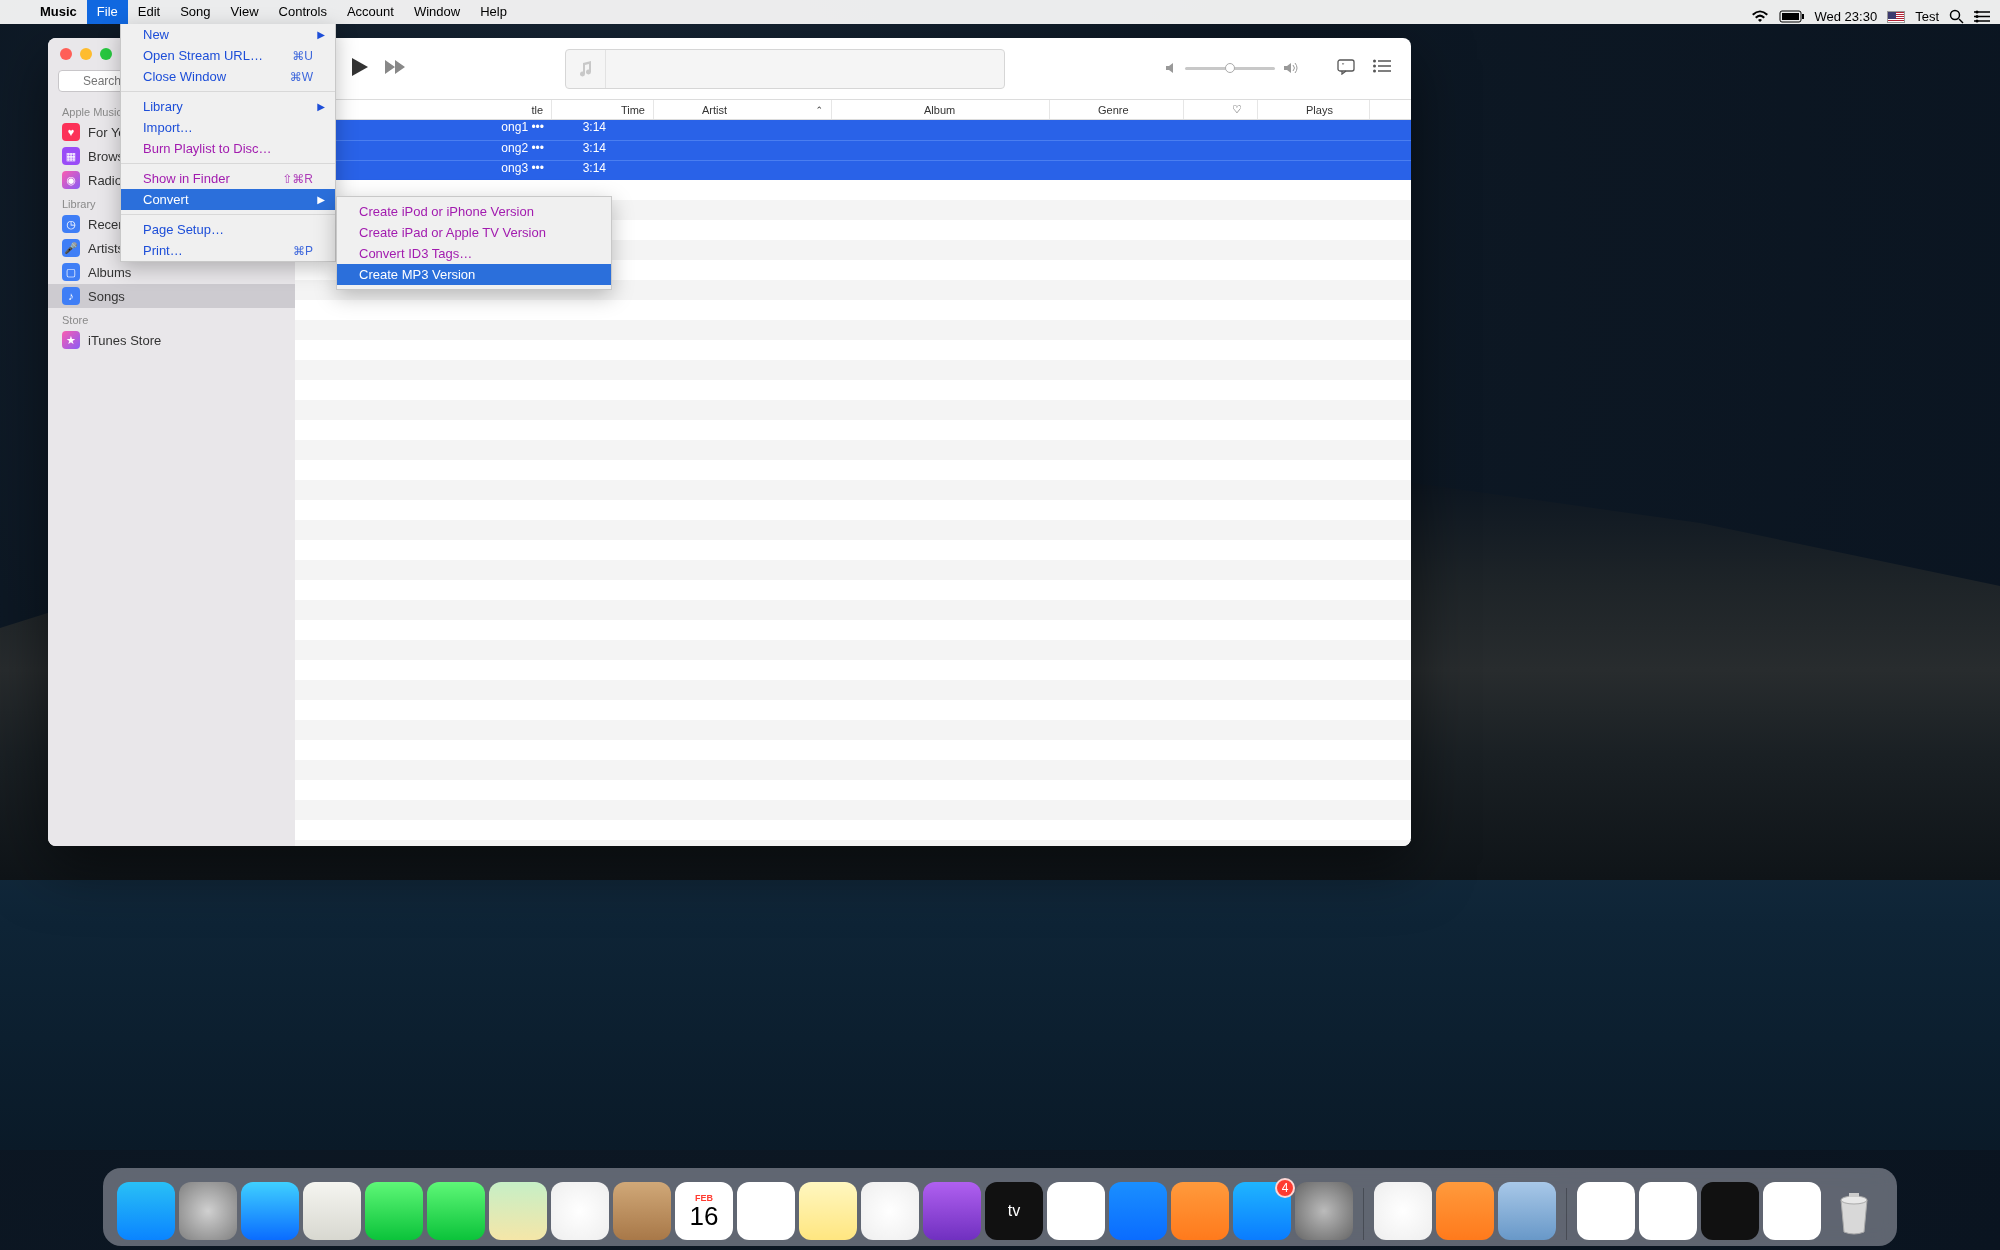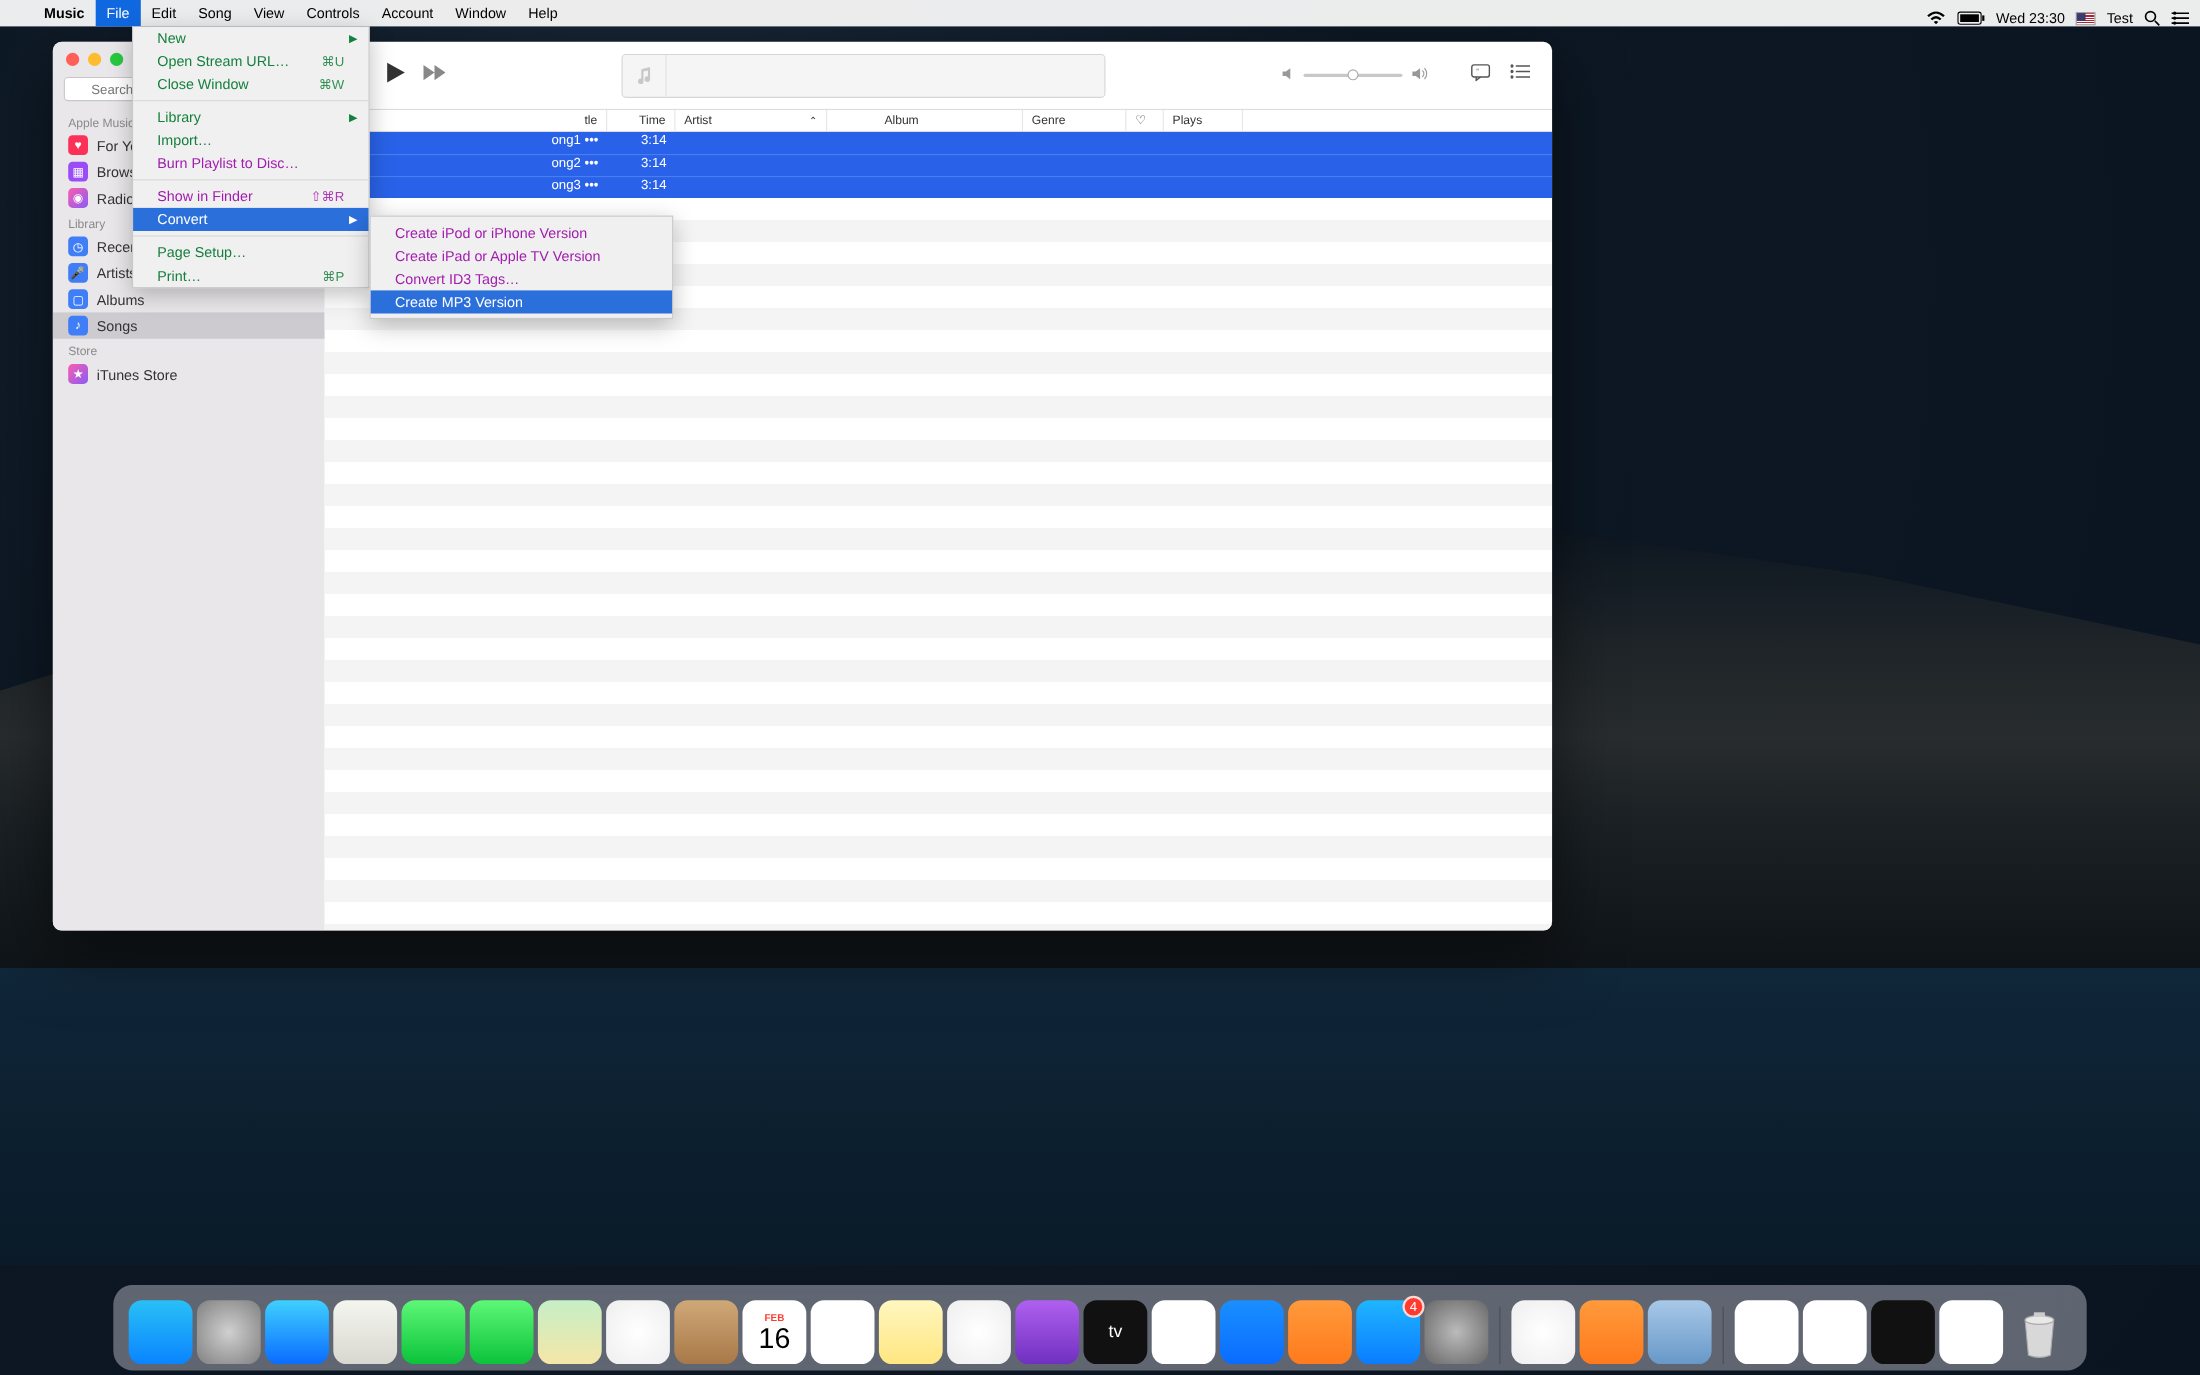--- a/index.html
+++ b/index.html
@@ -36,21 +36,21 @@
   .flag { width: 18px; height: 12px; background: linear-gradient(#b22234 0 10%,#fff 10% 20%,#b22234 20% 30%,#fff 30% 40%,#b22234 40% 50%,#fff 50% 60%,#b22234 60% 70%,#fff 70% 80%,#b22234 80% 90%,#fff 90% 100%); position: relative; border:1px solid #999; }
   .flag::before { content:""; position:absolute; left:0; top:0; width:8px; height:7px; background:#3c3b6e; }
 
   
   .dropdown {
     position: absolute; top: 24px; left: 120px; width: 216px;
     background: #f0f0f0; border: 1px solid #c8c8c8; border-top: none;
     box-shadow: 0 6px 20px rgba(0,0,0,0.25);
     font-size: 13px; z-index: 200;
   }
-  .dd-item { display: flex; align-items: center; height: 21px; padding: 0 22px; color: #15803d; position: relative; }
+  .dd-item { display: flex; align-items: center; height: 21px; padding: 0 22px; color: #1d4ed8; position: relative; }
   .dd-item.disabled { color: #a21caf; }
   .dd-item.highlighted { background: #2b6fdb; color: #fff; }
   .dd-shortcut { margin-left: auto; font-size: 12px; opacity: 0.85; }
   .dd-sep { height: 1px; background: #d8d8d8; margin: 4px 0; }
   .dd-arrow { position: absolute; right: 10px; font-size: 10px; }
 
   .submenu {
     position: absolute; top: 196px; left: 336px; width: 276px;
     background: #f0f0f0; border: 1px solid #c8c8c8;
     box-shadow: 0 6px 20px rgba(0,0,0,0.25);
@@ -94,21 +94,21 @@
     border-radius: 4px; background: #f5f5f5; display:flex; align-items:center; justify-content:center;
     color:#b0b0b0;
   }
   .lcd-left{ width:40px; height:100%; border-right:1px solid #e2e2e2; display:flex;align-items:center;justify-content:center; color:#bfbfbf;}
   .lcd-center{ flex:1; display:flex; align-items:center; justify-content:center;}
   .vol { display:flex; align-items:center; gap:8px; color:#888; margin-left:auto;}
   .vol-track{ width:90px; height:3px; background:#c8c8c8; border-radius:2px; position:relative;}
   .vol-knob{ width:10px; height:10px; background:#fff; border:1px solid #aaa; border-radius:50%; position:absolute; top:-4px; left:40px;}
   .tb-right{ display:flex; gap:18px; color:#555; margin-left:20px;}
 
-  .cols { display:flex; height:20px; background:#fff; border-bottom:1px solid #dcdcdc; font-size:11px; color:#333; align-items:center;}
+  .cols { display:flex; height:20px; background:#fff; border-bottom:1px solid #dcdcdc; font-size:11px; color:#333; align-items:center;gap:40px;}
   .col { padding:0 8px; border-right:1px solid #e6e6e6; height:100%; display:flex; align-items:center;}
   .c-title{width:257px;} .c-time{width:62px; justify-content:flex-end;} .c-artist{width:138px;} .c-album{width:134px;margin-left:44px;} .c-genre{width:94px;} .c-love{width:34px;} .c-plays{width:72px;}
 
   .rows { flex:1; overflow:hidden;}
   .row { display:flex; height:20px; font-size:12px; align-items:flex-start;}
   .row.sel { background:#2962e8; color:#fff;}
   .row.alt { background:#f4f4f4;}
   .cell{padding:0 8px;}
   .ct{width:257px;} .cti{width:62px; text-align:right;} .ca{width:138px;}
 

